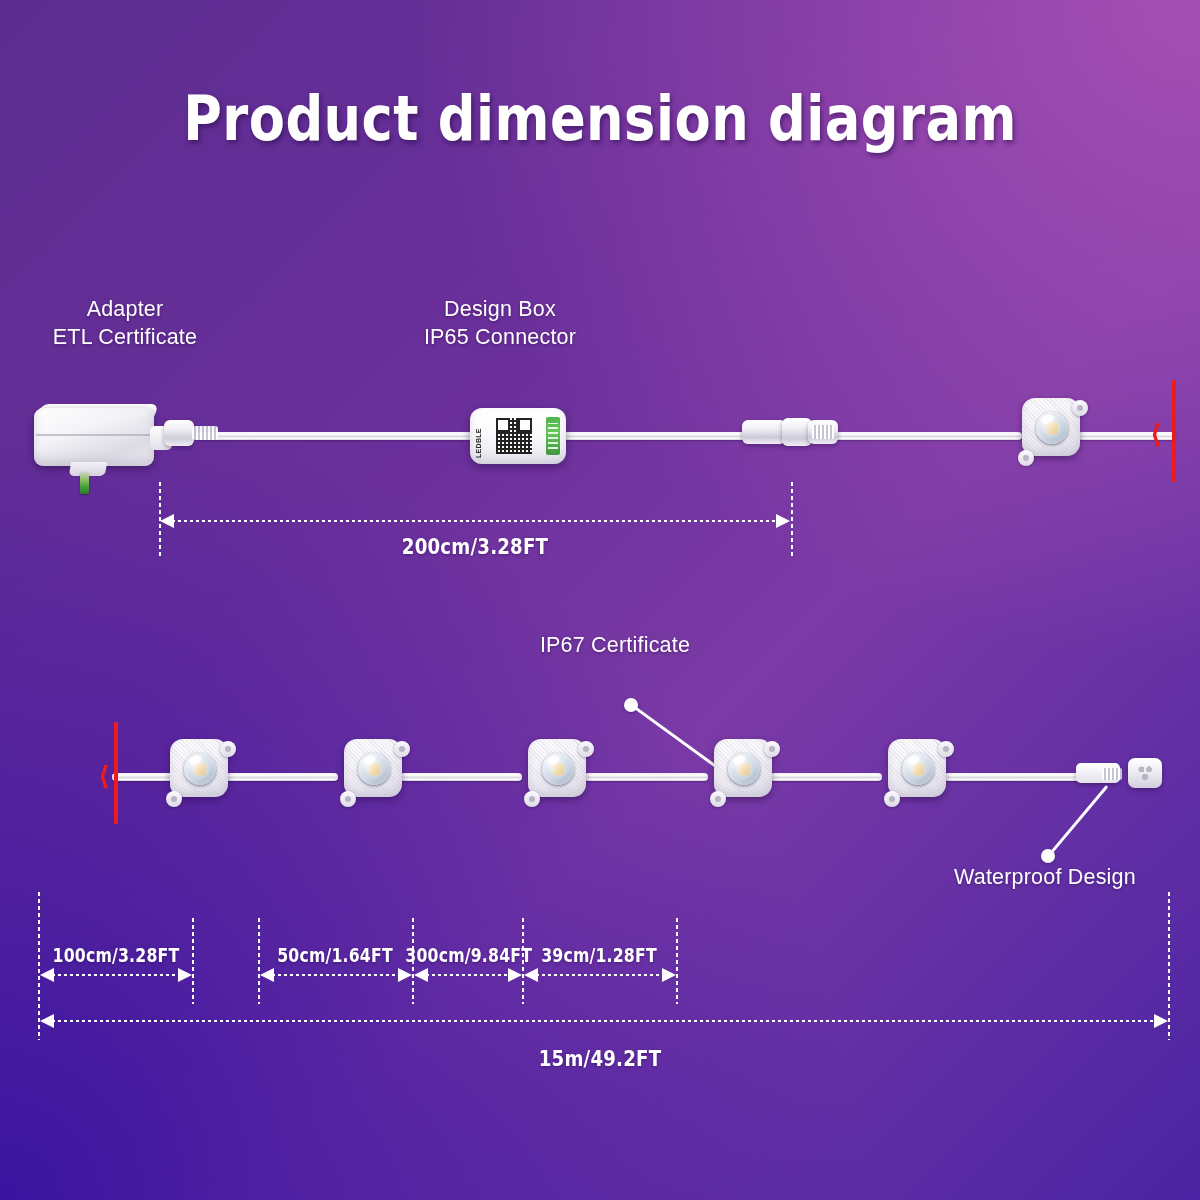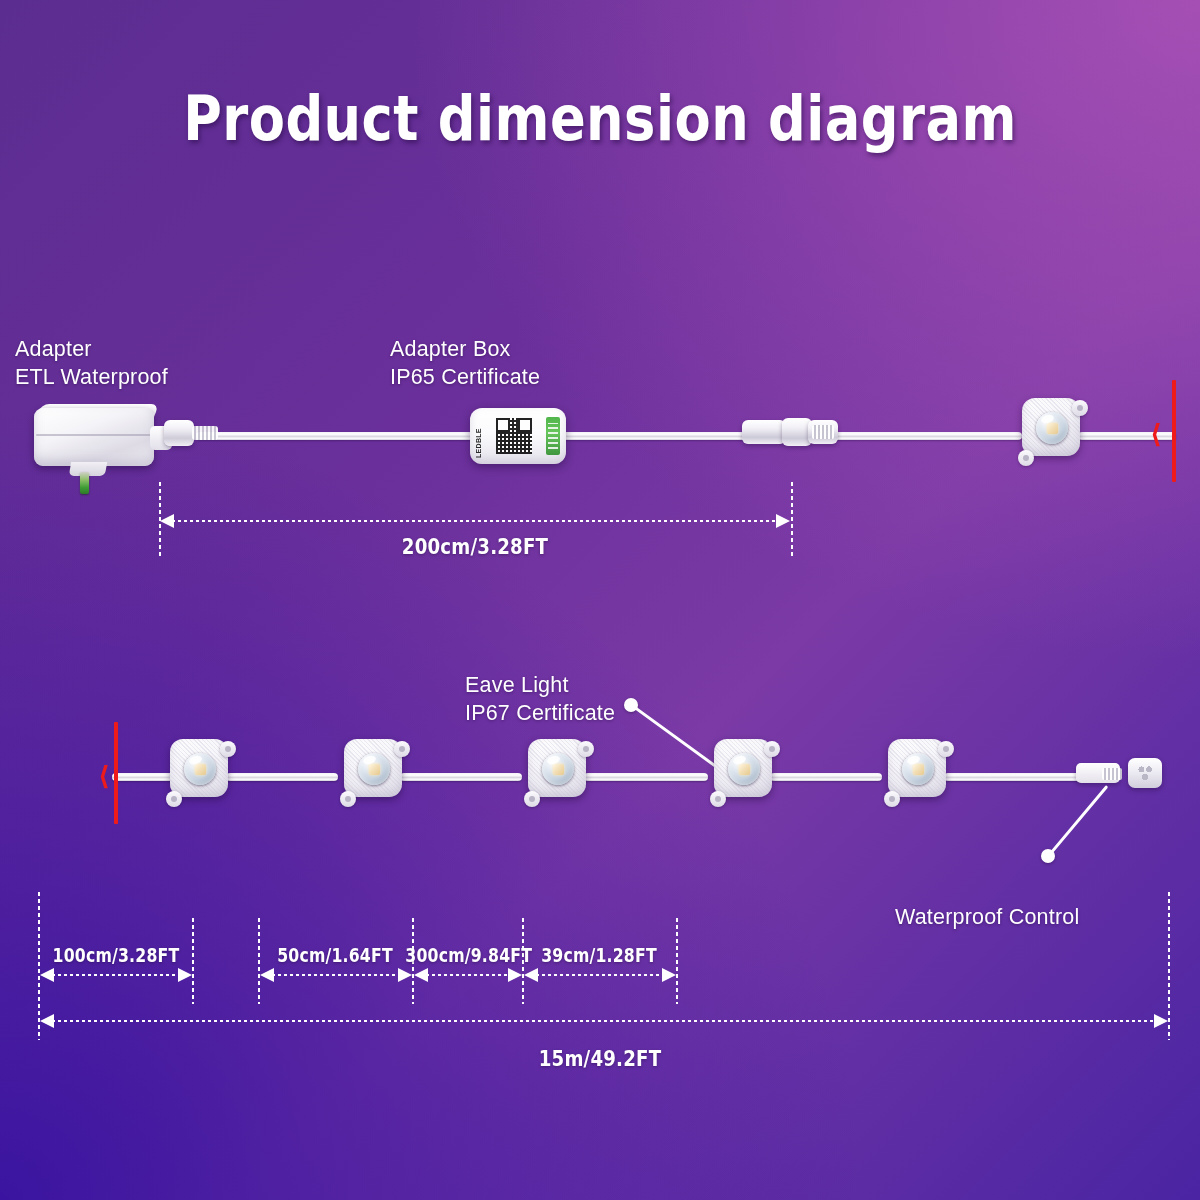--- a/index.html
+++ b/index.html
@@ -23,23 +23,22 @@
     font-family:"Liberation Sans Narrow","DejaVu Sans Condensed","Liberation Sans",sans-serif;
     letter-spacing:.5px;
     transform:scaleX(.93);transform-origin:50% 50%;
     text-shadow:2px 3px 5px rgba(40,10,70,.55);
     white-space:nowrap;
   }
 
   
   .callout{
     position:absolute;color:#fff;font-size:21.5px;line-height:1.28;
-    white-space:nowrap;letter-spacing:.2px;
+    text-align:center;white-space:nowrap;letter-spacing:.2px;
     text-shadow:0 1px 3px rgba(35,10,60,.45);
-    margin-top:40px;
   }
 
   
   .wire{
     position:absolute;height:8px;border-radius:4px;
     background:linear-gradient(180deg,#f3f1f6 0%,#ffffff 28%,#d9d6e0 58%,#ffffff 78%,#cfcbd8 100%);
     box-shadow:0 1px 2px rgba(30,8,55,.35);
   }
 
   
@@ -220,26 +219,26 @@
 </style>
 </head>
 <body>
 
 <div id="stage">
 
   <div class="title">Product dimension diagram</div>
 
   <div class="callout" style="left:15px;top:296px;width:220px;">
     <div>Adapter</div>
-    <div>ETL Waterproof</div>
+    <div>ETL Certificate</div>
   </div>
 
   <div class="callout" style="left:390px;top:296px;width:220px;">
-    <div>Adapter Box</div>
-    <div>IP65 Certificate</div>
+    <div>Design Box</div>
+    <div>IP65 Connector</div>
   </div>
 
   <div class="wire" style="left:196px;top:432px;width:286px;"></div>
   <div class="wire" style="left:560px;top:432px;width:200px;"></div>
   <div class="wire" style="left:826px;top:432px;width:196px;"></div>
   <div class="wire" style="left:1078px;top:432px;width:98px;"></div>
 
   <div class="adapter">
     <div class="top"></div>
     <div class="body"></div>
@@ -279,21 +278,20 @@
   <div class="redarrow" style="left:1150px;top:421px;">⟨</div>
 
   <div class="ext" style="left:159px;top:482px;height:74px;"></div>
   <div class="ext" style="left:791px;top:482px;height:74px;"></div>
   <div class="dimline" style="left:172px;top:520px;width:606px;"></div>
   <div class="arrow left" style="left:160px;top:514px;"></div>
   <div class="arrow right" style="left:776px;top:514px;"></div>
   <div class="dimlabel big" style="left:310px;top:534px;width:330px;">200cm/3.28FT</div>
 
   <div class="callout" style="left:465px;top:632px;width:300px;">
-    <div>Eave Light</div>
     <div>IP67 Certificate</div>
   </div>
   <div class="leaderdot" style="left:624px;top:698px;"></div>
   <div class="leaderline" style="left:632px;top:704px;width:110px;transform:rotate(36deg);"></div>
 
   <div class="wire" style="left:112px;top:773px;width:70px;"></div>
   <div class="wire" style="left:226px;top:773px;width:112px;"></div>
   <div class="wire" style="left:400px;top:773px;width:122px;"></div>
   <div class="wire" style="left:584px;top:773px;width:124px;"></div>
   <div class="wire" style="left:770px;top:773px;width:112px;"></div>
@@ -348,21 +346,21 @@
   <div class="endplug" style="left:1076px;top:758px;width:100px;height:34px;">
     <div class="b1" style="left:0;top:5px;width:44px;"></div>
     <div class="jr" style="position:absolute;left:26px;top:10px;width:20px;height:12px;background:repeating-linear-gradient(90deg,#ffffff 0 2px,#c7c4d2 2px 4px);border-radius:2px;"></div>
     <div class="b2" style="left:52px;top:0;"></div>
     <div class="pins" style="left:60px;top:6px;"></div>
   </div>
 
   <div class="leaderdot" style="left:1041px;top:849px;"></div>
   <div class="leaderline" style="left:1048px;top:855px;width:92px;transform:rotate(-50deg);"></div>
   <div class="callout" style="left:895px;top:864px;width:300px;">
-    <div>Waterproof Control</div>
+    <div>Waterproof Design</div>
   </div>
 
   <div class="redline" style="left:114px;top:722px;height:102px;"></div>
   <div class="redarrow" style="left:98px;top:763px;">⟨</div>
 
   <div class="ext" style="left:38px;top:892px;height:148px;"></div>
   <div class="ext" style="left:192px;top:918px;height:86px;"></div>
   <div class="ext" style="left:258px;top:918px;height:86px;"></div>
   <div class="ext" style="left:412px;top:918px;height:86px;"></div>
   <div class="ext" style="left:522px;top:918px;height:86px;"></div>

